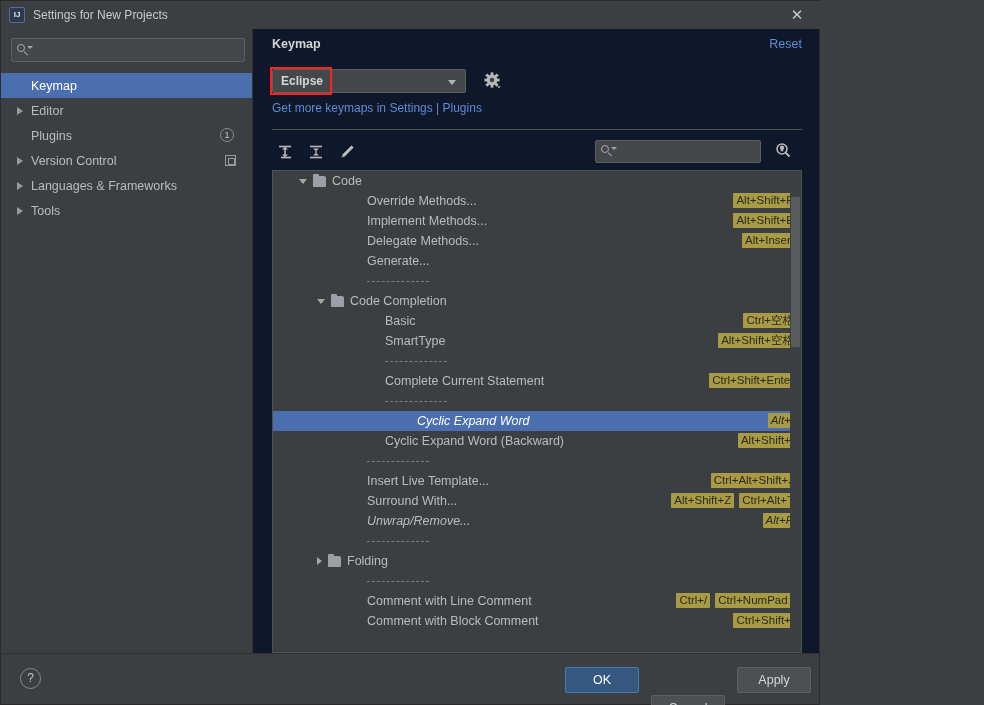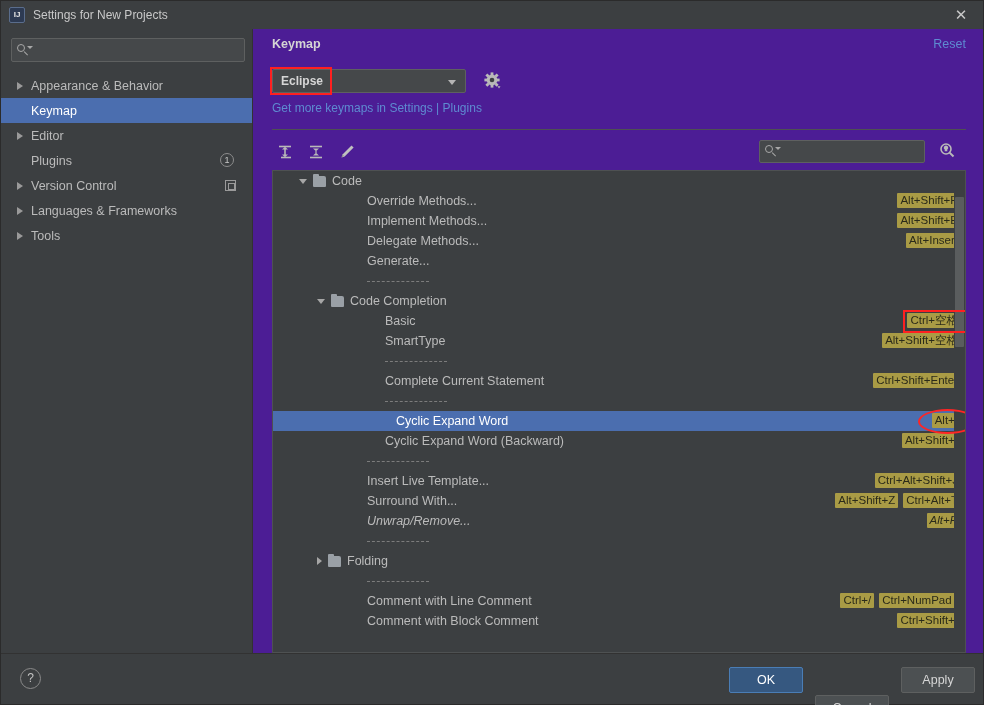--- a/index.html
+++ b/index.html
@@ -6,22 +6,22 @@
   html, body {
     width: 984px; height: 705px;
     background: #3c3f41;
     font-family: "Liberation Sans", sans-serif;
     font-size: 12px;
     color: #bbbbbb;
     overflow: hidden;
   }
   #app {
     position: relative;
-    width: 984px; height: 705px;
-    background: #4c1d95;
+    width: 820px; height: 705px;
+    background: #0f172a;
     border: 1px solid #2b2b2b;
   }
 
   
   #titlebar {
     position: absolute; left: 0; top: 0; width: 982px; height: 28px;
     background: #3c3f41;
     display: flex; align-items: center;
   }
   #app-icon {
@@ -257,24 +257,20 @@
   <div id="sidebar">
     <div id="sidebar-search">
       <span class="magnifier">
           <i></i>
           <b></b>
           <u></u>
         </span>
       <input id="sidebar-search-input" type="text" placeholder="" style="">
     </div>
     <div id="sidebar-tree">
-        <div class="nav-item">
-          <span class="nav-arrow"></span>
-          <span class="nav-label">Appearance &amp; Behavior</span>
-        </div>
         <div class="nav-item selected">
           <span class="nav-arrow hidden"></span>
           <span class="nav-label">Keymap</span>
         </div>
         <div class="nav-item">
           <span class="nav-arrow"></span>
           <span class="nav-label">Editor</span>
         </div>
         <div class="nav-item">
           <span class="nav-arrow hidden"></span>
@@ -436,21 +432,21 @@
           <div class="tree-row" style="padding-left: 62px;">
             <span style="display: inline-block; width: 50px; flex: 0 0 auto;"></span>
             <span class="tree-text">Complete Current Statement</span>
             <span class="shortcuts">
               <span class="shortcut">Ctrl+Shift+Enter</span>
             </span>
           </div>
           <div class="tree-row">
             <div class="dots" style="margin-left: 112px; width: 62px;"></div>
           </div>
-          <div class="tree-row selected" style="padding-left: 73px;">
+          <div class="tree-row selected" style="padding-left: 94px; font-style: italic;">
             <span style="display: inline-block; width: 50px; flex: 0 0 auto;"></span>
             <span class="tree-text">Cyclic Expand Word</span>
             <span class="shortcuts">
               <span class="shortcut">Alt+/</span>
             </span>
           </div>
           <div class="tree-row" style="padding-left: 62px;">
             <span style="display: inline-block; width: 50px; flex: 0 0 auto;"></span>
             <span class="tree-text">Cyclic Expand Word (Backward)</span>
             <span class="shortcuts">

